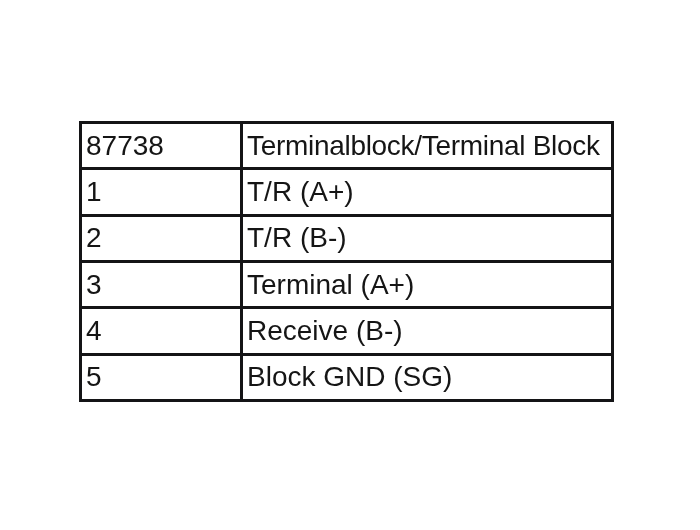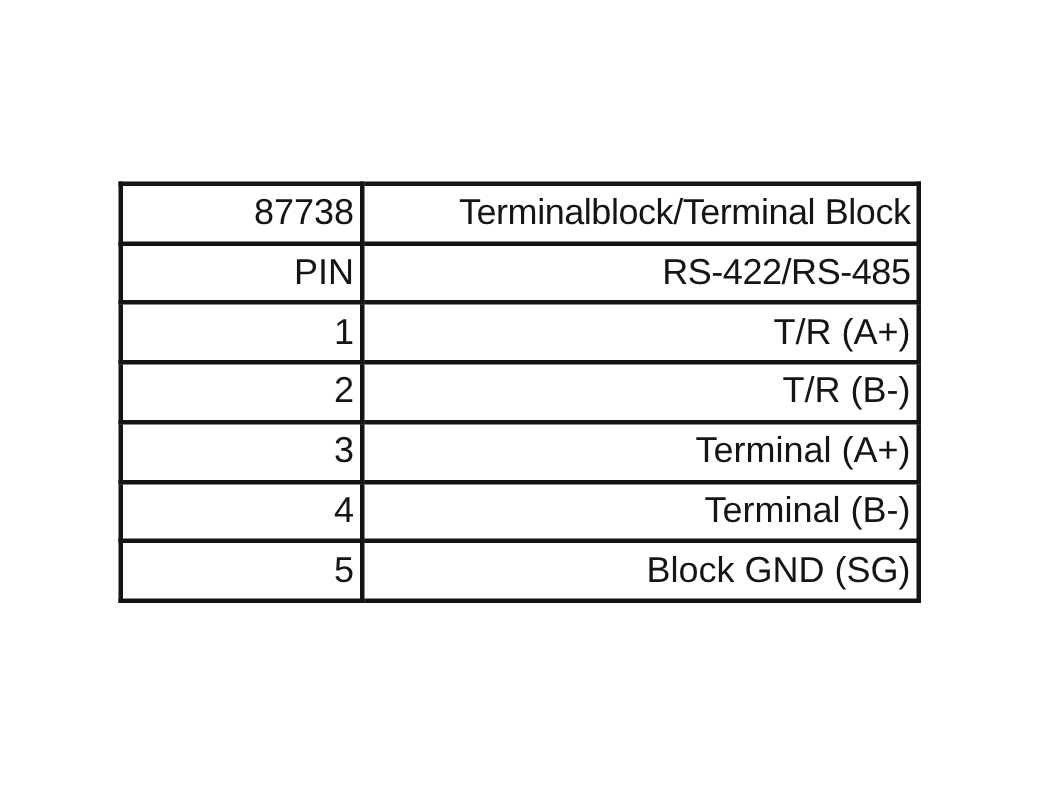--- a/index.html
+++ b/index.html
@@ -22,60 +22,56 @@
     left:79px;
     top:121px;
     width:535px;
     height:281px;
     border-collapse:collapse;
     table-layout:fixed;
     background:var(--bg);
   }
   table.pin-table td{
     border:3px solid var(--border-color);
-    text-align:right;
+    text-align:left;
     vertical-align:middle;
     padding:0 4px;
-    font-size:24px;
+    font-size:28px;
     line-height:1;
     white-space:nowrap;
     overflow:hidden;
   }
   td.col-pin{width:150px;}
   td.bold-cell{font-weight:normal;font-size:26px;letter-spacing:-0.3px;}
 </style>
 </head>
 <body>
 
 <div class="canvas">
   <table class="pin-table">
     <tbody>
       <tr>
         <td class="col-pin">87738</td>
         <td class="bold-cell">Terminalblock/Terminal Block</td>
       </tr>
       <tr>
-        <td class="col-pin">PIN</td>
-        <td class="bold-cell">RS-422/RS-485</td>
-      </tr>
-      <tr>
         <td class="col-pin">1</td>
         <td>T/R (A+)</td>
       </tr>
       <tr>
         <td class="col-pin">2</td>
         <td>T/R (B-)</td>
       </tr>
       <tr>
         <td class="col-pin">3</td>
         <td>Terminal (A+)</td>
       </tr>
       <tr>
         <td class="col-pin">4</td>
-        <td>Terminal (B-)</td>
+        <td>Receive (B-)</td>
       </tr>
       <tr>
         <td class="col-pin">5</td>
         <td>Block GND (SG)</td>
       </tr>
     </tbody>
   </table>
 </div>
 
 </body></html>

